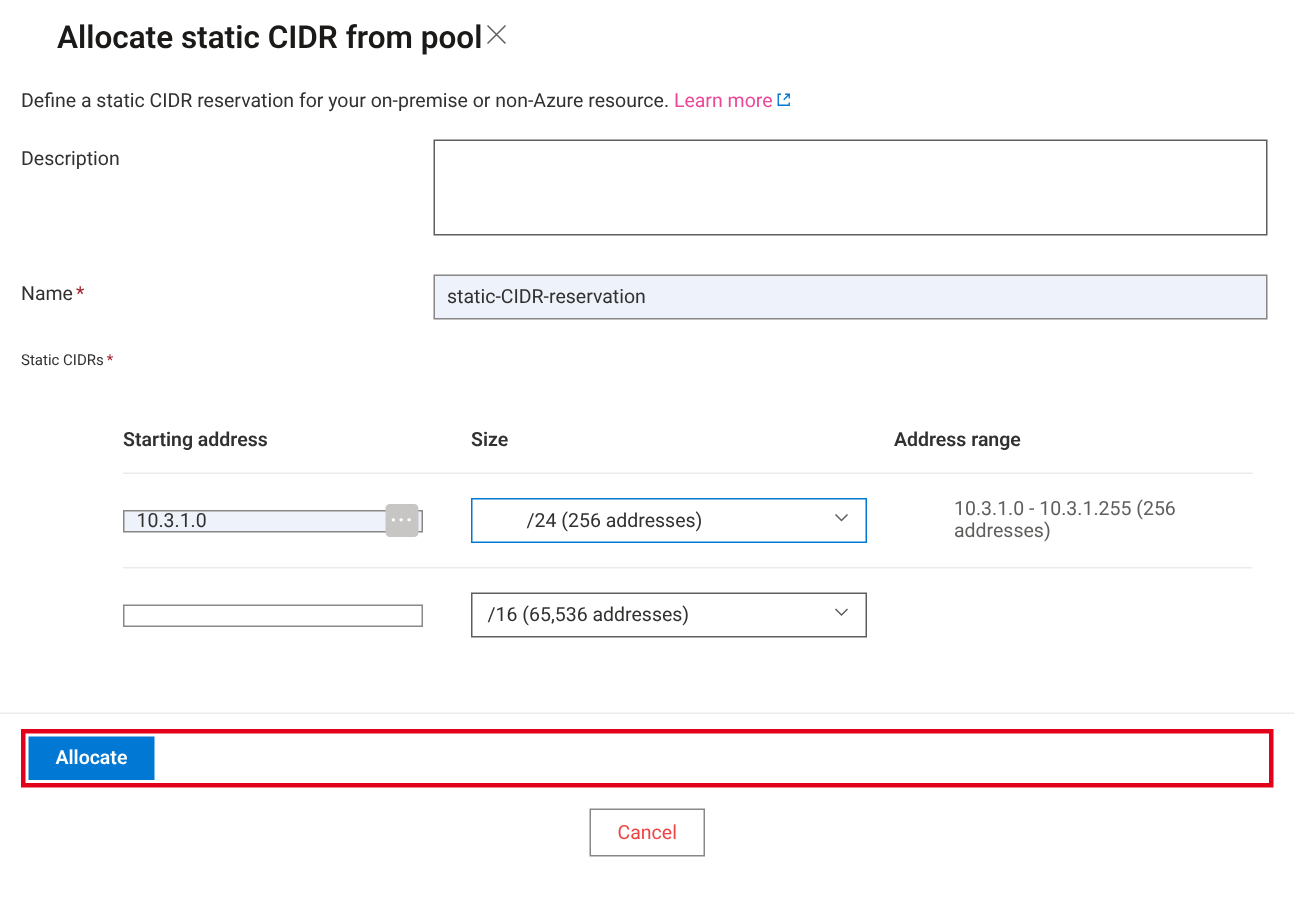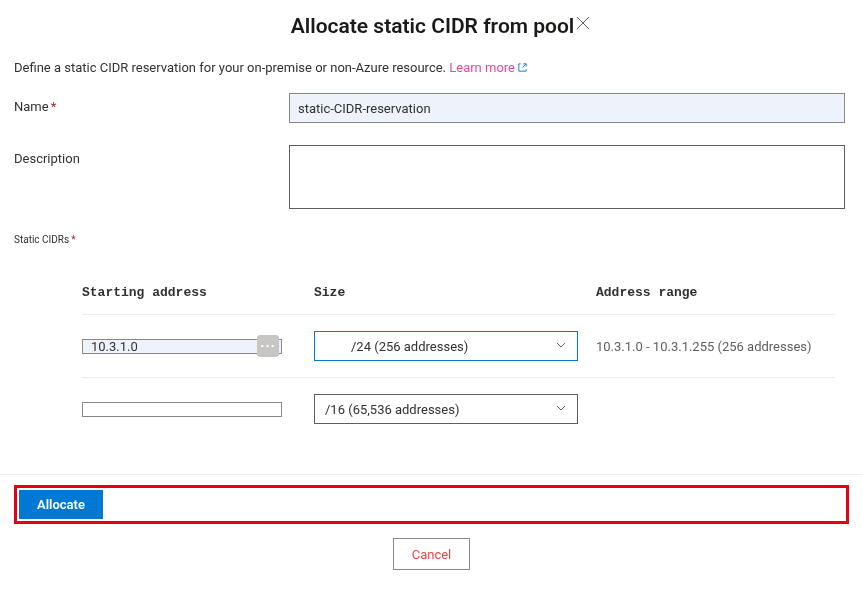--- a/index.html
+++ b/index.html
@@ -6,21 +6,21 @@
   body {
     margin: 0;
     padding: 0;
     font-family: "Segoe UI", -apple-system, BlinkMacSystemFont, Roboto, "Helvetica Neue", sans-serif;
     font-size: 13px;
     color: #323130;
     background: #ffffff;
     width: 863px;
   }
   .panel { padding: 14px 18px 0 14px; position: relative; }
-  .title-row { display: flex; align-items: flex-start; justify-content: center; margin-left: 24px; }
+  .title-row { display: flex; align-items: flex-start; justify-content: flex-start; margin-left: 24px; }
   .title { font-size: 21px; font-weight: 600; color: #1b1a19; margin: 0; }
   .close { width: 18px; height: 18px; cursor: pointer; color: #323130; display:flex; align-items:center; justify-content:center; }
   .close svg { stroke: #605e5c; }
   .preview-badge { font-size: 11px; letter-spacing: 0.5px; color: #605e5c; margin-top: 4px; }
   .subtext { margin-top: 22px; font-size: 13px; color: #323130; }
   .link { color: #ec4899; text-decoration: none; }
   .link svg { vertical-align: -1px; margin-left: 2px; }
   .form { margin-top: 18px; }
   .field-row { display: flex; align-items: flex-start; margin-bottom: 22px; }
   .field-label { width: 275px; font-size: 13px; color: #323130; padding-top: 6px; }
@@ -44,21 +44,21 @@
     width: 100%;
     height: 64px;
     padding: 6px 8px;
     font-size: 13px;
     font-family: inherit;
     border: 1px solid #605e5c;
     resize: none;
   }
   .section-label { font-size: 10px; margin-top: 8px; margin-bottom: 40px; }
   .table-area { margin-left: 68px; margin-right: 10px; }
-  .table-header { display: flex; padding-bottom: 14px; border-bottom: 1px solid #edebe9; font-family: Liberation Mono, monospace; }
+  .table-header { display: flex; padding-bottom: 14px; border-bottom: 1px solid #edebe9; }
   .col-start { width: 232px; font-size: 13px; font-weight: 600; }
   .col-size { width: 282px; font-size: 13px; font-weight: 600; }
   .col-range { flex: 1; font-size: 13px; font-weight: 600; }
   .table-row { display: flex; align-items: center; padding: 16px 0; border-bottom: 1px solid #edebe9; }
   .start-wrap { width: 232px; padding-right: 32px; position: relative; }
   .start-input {
     width: 100%;
     height: 15px;
     padding: 4px 30px 4px 8px;
     font-size: 13px;
@@ -88,21 +88,21 @@
     background: #ffffff;
     display: flex;
     align-items: center;
     justify-content: space-between;
     padding: 0 10px;
     font-size: 13px;
     cursor: pointer;
   }
   .select.focused { border: 1px solid #0078d4; padding-left: 36px; }
   .chev { color: #605e5c; }
-  .range-cell { flex: 1; font-size: 13px; color: #605e5c; }
+  .range-cell { flex: 1; font-size: 13px; color: #605e5c; margin-left: 40px; }
   .footer {
     border-top: 1px solid #edebe9;
     padding: 10px 14px 18px;
     margin-top: 34px;
     display: flex;
     gap: 14px;
     flex-direction: column;
   }
   .btn-primary-wrap {
     border: 3px solid #e3001b;
@@ -146,32 +146,32 @@
 
   <div class="subtext">
     <span>Define a static CIDR reservation for your on-premise or non-Azure resource. </span><a href="#" class="link"><span>Learn more</span><svg width="11" height="11" viewBox="0 0 12 12" fill="none">
           <path d="M4 2H2v8h8V8M7 2h3v3M10 2 6 6" stroke="#0078d4" stroke-width="1"></path>
         </svg></a>
   </div>
 
   <div class="form">
 
     <div class="field-row">
-      <div class="field-label">
-        <span>Name</span><span class="req">*</span>
-      </div>
-      <div class="field-control">
-        <input type="text" class="text-input filled" value="static-CIDR-reservation" style="">
-      </div>
-    </div>
-
-    <div class="field-row">
       <div class="field-label">Description</div>
       <div class="field-control">
         <textarea class="textarea" style=""></textarea>
+      </div>
+    </div>
+
+    <div class="field-row">
+      <div class="field-label">
+        <span>Name</span><span class="req">*</span>
+      </div>
+      <div class="field-control">
+        <input type="text" class="text-input filled" value="static-CIDR-reservation" style="">
       </div>
     </div>
 
     <div class="section-label">
       <span>Static CIDRs</span><span class="req">*</span>
     </div>
 
     <div class="table-area">
       <div class="table-header">
         <div class="col-start">Starting address</div>

